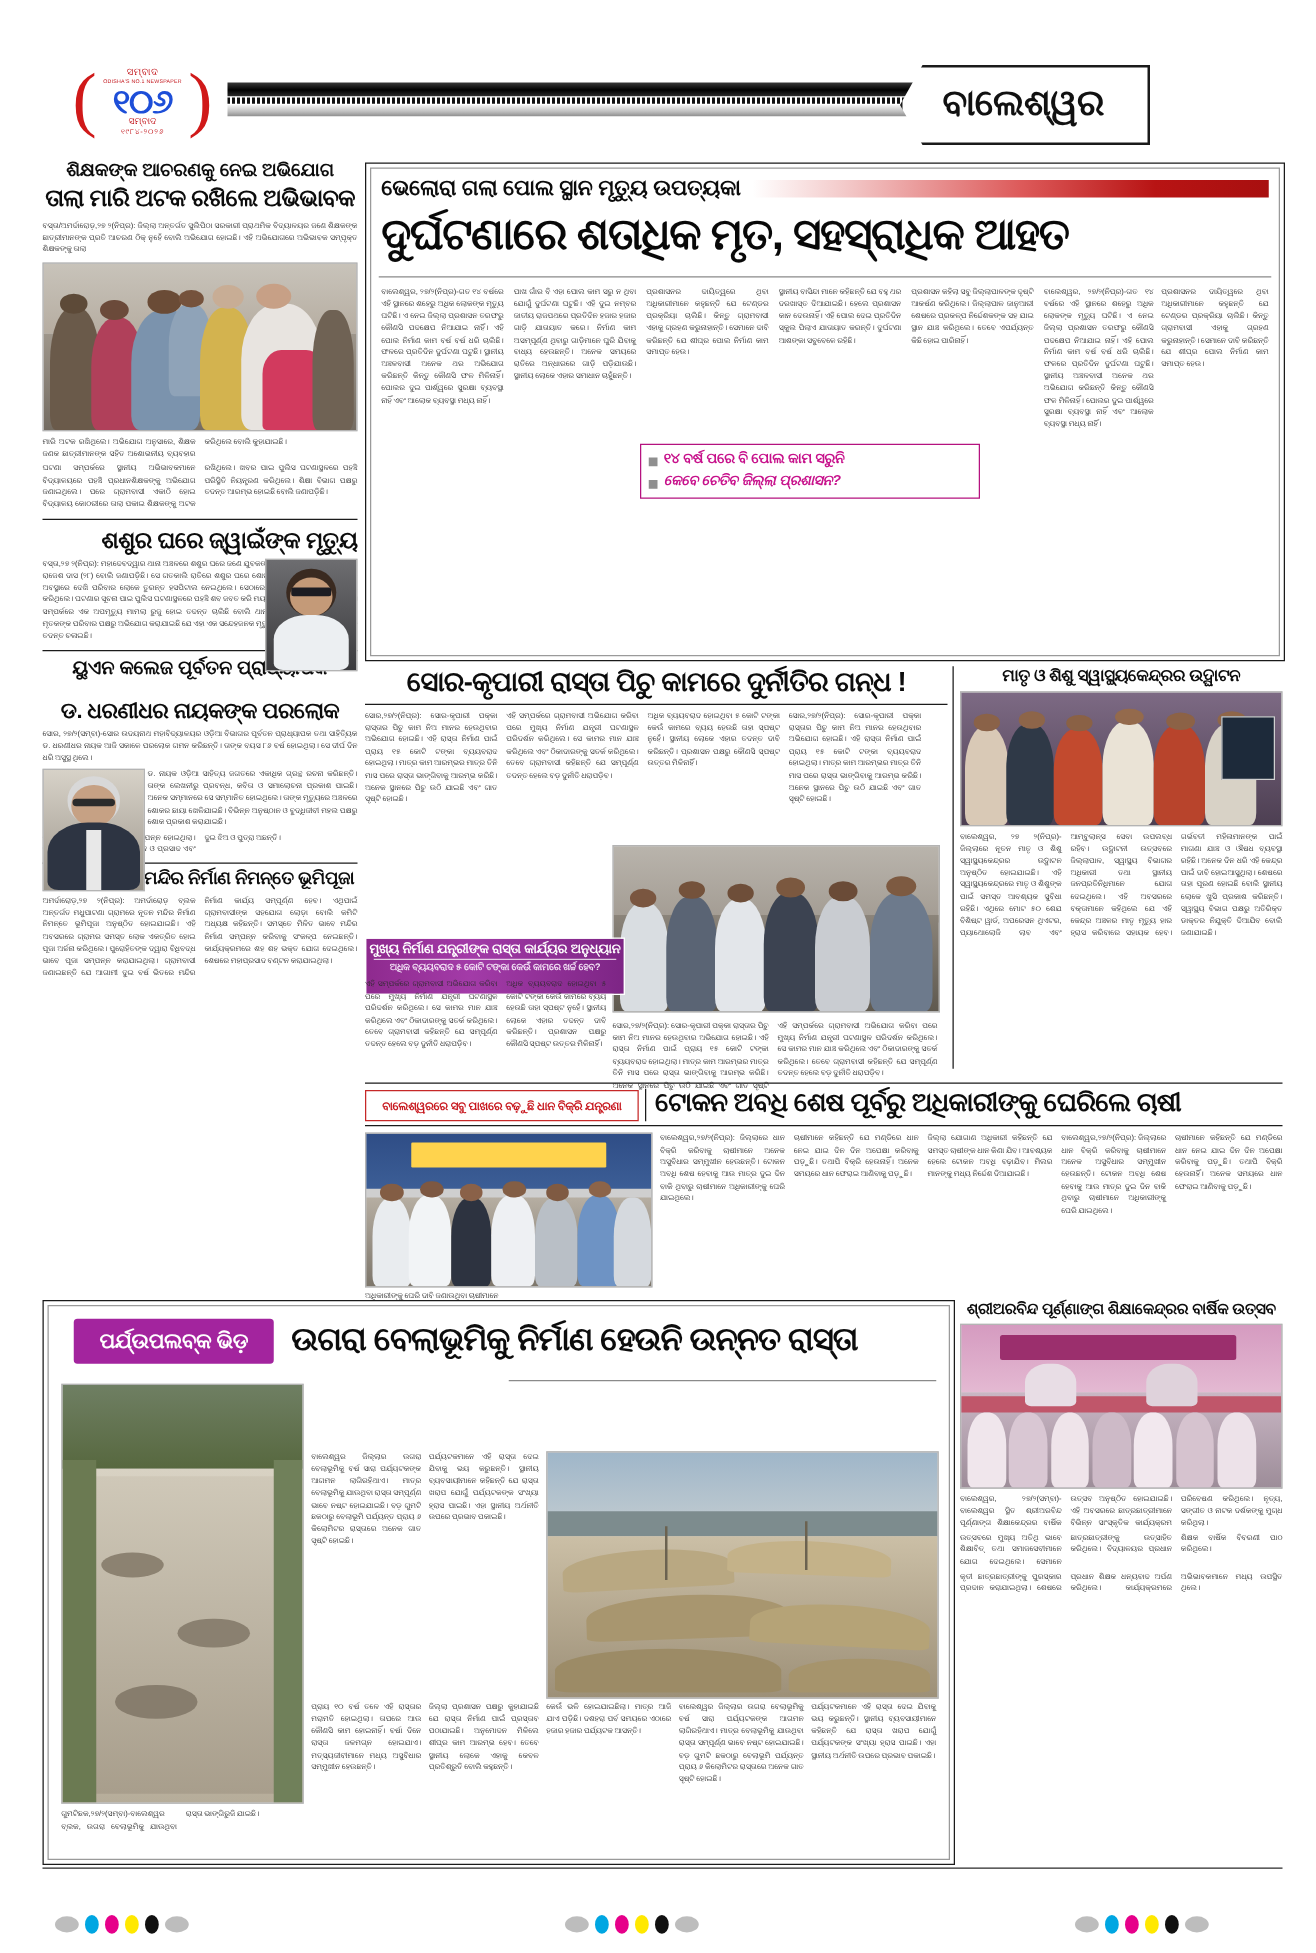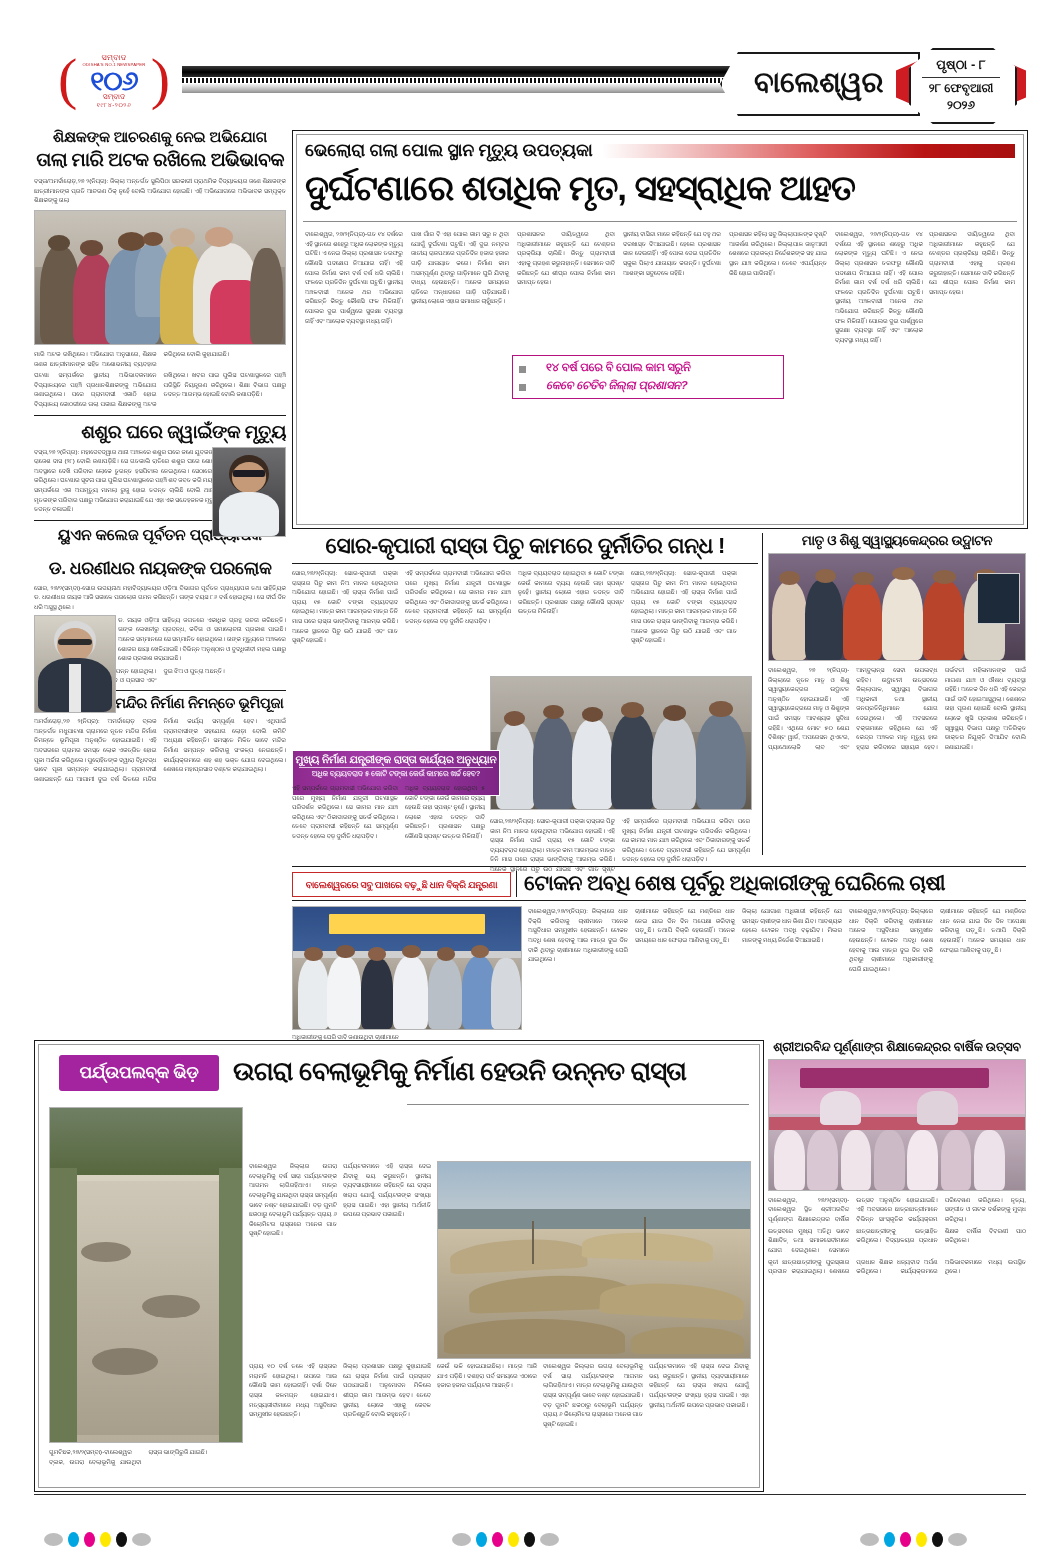--- a/index.html
+++ b/index.html
@@ -59,21 +59,21 @@
   
   .frame{position:absolute;border:1px solid #1a1a1a;background:#fff;}
   .frame-in{position:absolute;inset:3px;border:1px solid #9a9a9a;}
 
   
   .kicker{font-size:17.5px;font-weight:700;color:#0c0c0c;letter-spacing:-.3px;}
   .kicker-bar{height:14px;background:linear-gradient(90deg,#ffffff,#f3c9c9 18%,#dd5a5a 52%,#b81414 78%,#a80f0f);}
   .lead-hl{font-size:35px;font-weight:700;color:#080808;letter-spacing:-1.2px;line-height:1.05;white-space:nowrap;}
 
   .callout{position:absolute;border:1.4px solid #b5127f;background:#fff;padding:5px 6px;}
-  .callout .row{display:flex;align-items:center;gap:20px;margin-bottom:4px;}
+  .callout .row{display:flex;align-items:center;gap:5px;margin-bottom:4px;}
   .callout .row:last-child{margin-bottom:0;font-style:italic;}
   .callout .sq{width:7px;height:7px;background:#8f8f8f;flex:0 0 auto;margin-top:3px;}
   .callout .tx{font-size:11.5px;font-weight:700;color:#c7118b;line-height:1.2;letter-spacing:-.3px;}
 
   
   .purple-ov{position:absolute;background:linear-gradient(90deg,#8e2a8e,#a33ba8 40%,#7d2585);border:1px solid #fff;}
   .purple-ov .t1{font-size:10.5px;font-weight:700;color:#fff;text-align:center;line-height:1.2;padding-top:2px;letter-spacing:-.2px;}
   .purple-ov .ln{height:1px;background:rgba(255,255,255,.75);margin:1px 6px;}
   .purple-ov .t2{font-size:7.6px;font-weight:700;color:#f2e2f5;text-align:center;line-height:1.2;letter-spacing:-.2px;}
 
@@ -115,29 +115,20 @@
       <div class="rule-black"></div>
       <div class="rule-dots"></div>
       <div class="rule-grey"></div>
     </div>
 
     <div class="edition">
       <div class="shape"></div>
       <div class="etext">ବାଲେଶ୍ୱର</div>
     </div>
 
-    <div class="datebadge">
-      <div class="redl"></div>
-      <div class="redr"></div>
-      <div class="hex"></div>
-      <div class="pg">ପୃଷ୍ଠା - ୮</div>
-      <div class="divl"></div>
-      <div class="d1">୨୮ ଫେବୃଆରୀ</div>
-      <div class="d2">୨୦୨୬</div>
-    </div>
   </div>
 
   <div style="position:absolute;left:34px;top:128px;width:252px;">
 
     <div>
       <div class="hl" style="font-size:15px;text-align:center;">ଶିକ୍ଷକଙ୍କ ଆଚରଣକୁ ନେଇ ଅଭିଯୋଗ</div>
       <div class="hl" style="font-size:19px;text-align:center;margin-top:3px;letter-spacing:-.6px;">ତାଲା ମାରି ଅଟକ ରଖିଲେ ଅଭିଭାବକ</div>
       <div class="body-txt" style="margin-top:5px;">ବସ୍ତା/ଅମର୍ଦାରୋଡ଼,୨୭ ୨(ନିପ୍ର): ଜିଲ୍ଲା ଅନ୍ତର୍ଗତ ସୁଲିପିଠା ସରକାରୀ ପ୍ରାଥମିକ ବିଦ୍ୟାଳୟର ଜଣେ ଶିକ୍ଷକଙ୍କ ଛାତ୍ରୀମାନଙ୍କ ପ୍ରତି ଆଚରଣ ଠିକ୍ ନୁହେଁ ବୋଲି ଅଭିଯୋଗ ହୋଇଛି। ଏହି ଅଭିଯୋଗରେ ଅଭିଭାବକ ସମ୍ପୃକ୍ତ ଶିକ୍ଷକଙ୍କୁ ତାଲା</div>
       <div class="photo" style="margin-top:5px;height:133px;">
         <div class="sky" style="background:linear-gradient(180deg,#c8c3ba,#b6ada1);"></div>

